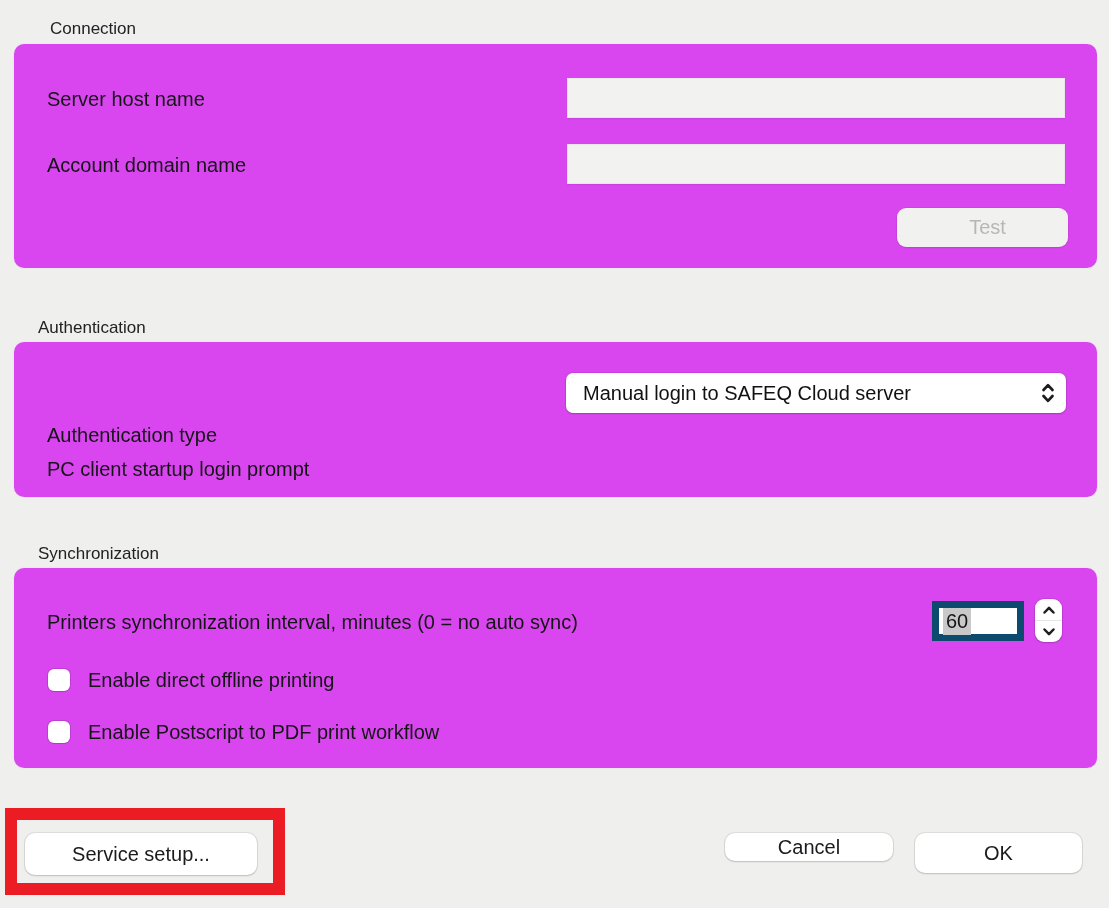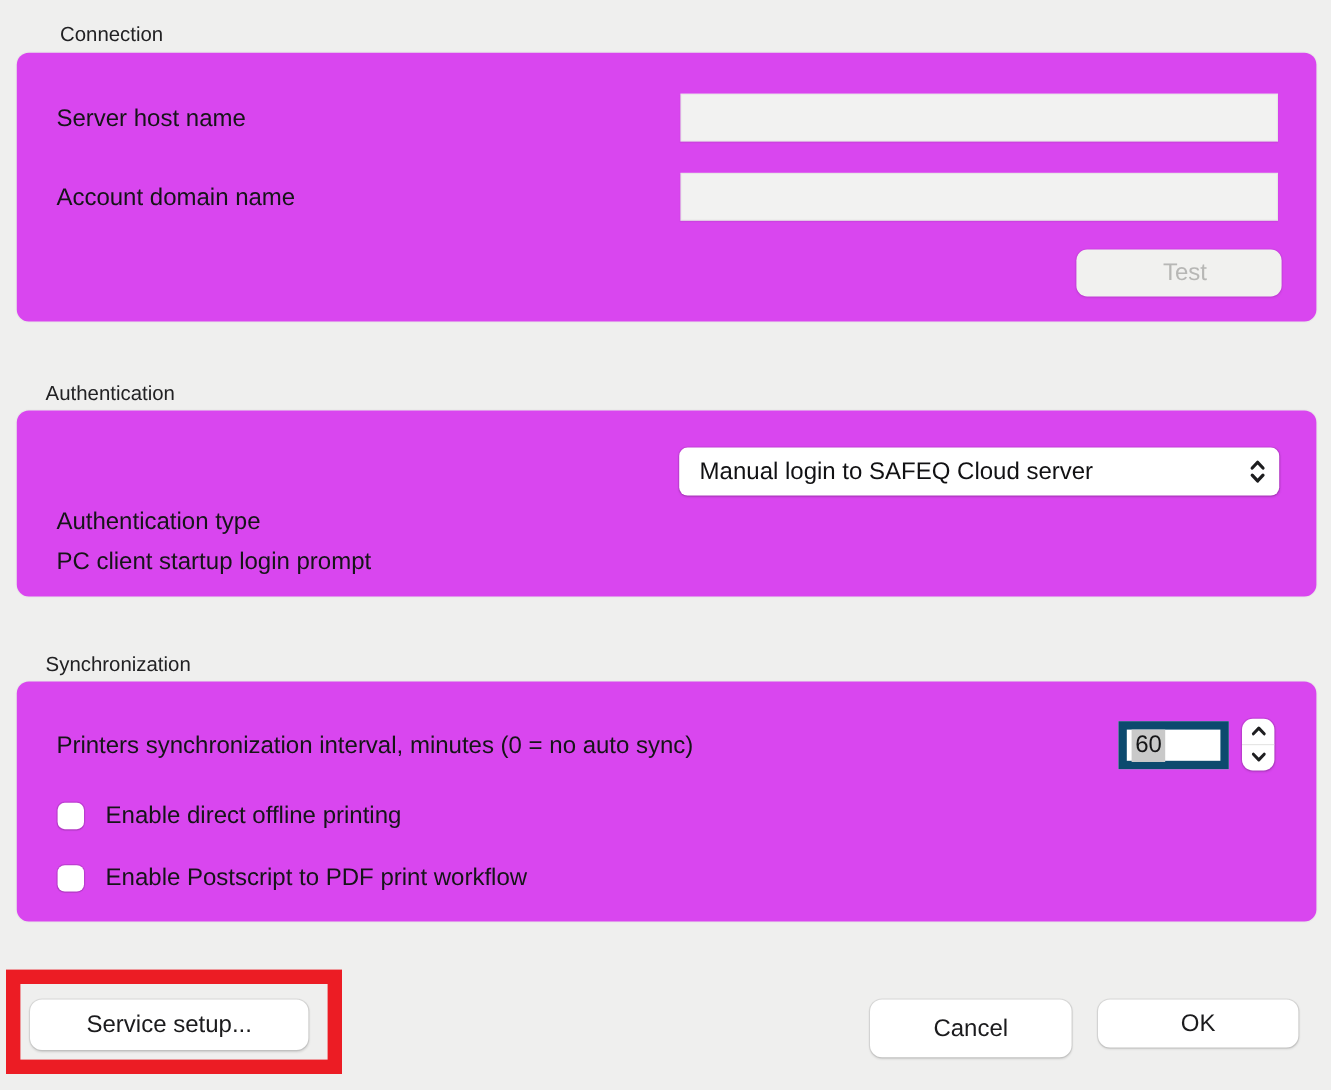--- a/index.html
+++ b/index.html
@@ -164,15 +164,15 @@
   <div class="abs row-label" style="left:74px;top:112px;transform:translateY(-50%);">Enable direct offline printing</div>
 
   <div class="abs checkbox" style="left:34px;top:153px;"></div>
   <div class="abs row-label" style="left:74px;top:164px;transform:translateY(-50%);">Enable Postscript to PDF print workflow</div>
 </div>
 
 <button class="abs btn" style="left:25px;top:833px;width:232px;height:42px;">Service setup...</button>
 
 <div class="abs annotation-box" style="left:5px;top:808px;width:280px;height:87px;"></div>
 
-<button class="abs btn" style="left:725px;top:833px;width:168px;height:48px;">Cancel</button>
+<button class="abs btn" style="left:725px;top:833px;width:168px;height:28px;">Cancel</button>
 
 <button class="abs btn" style="left:915px;top:833px;width:167px;height:40px;">OK</button>
 
 </body></html>

